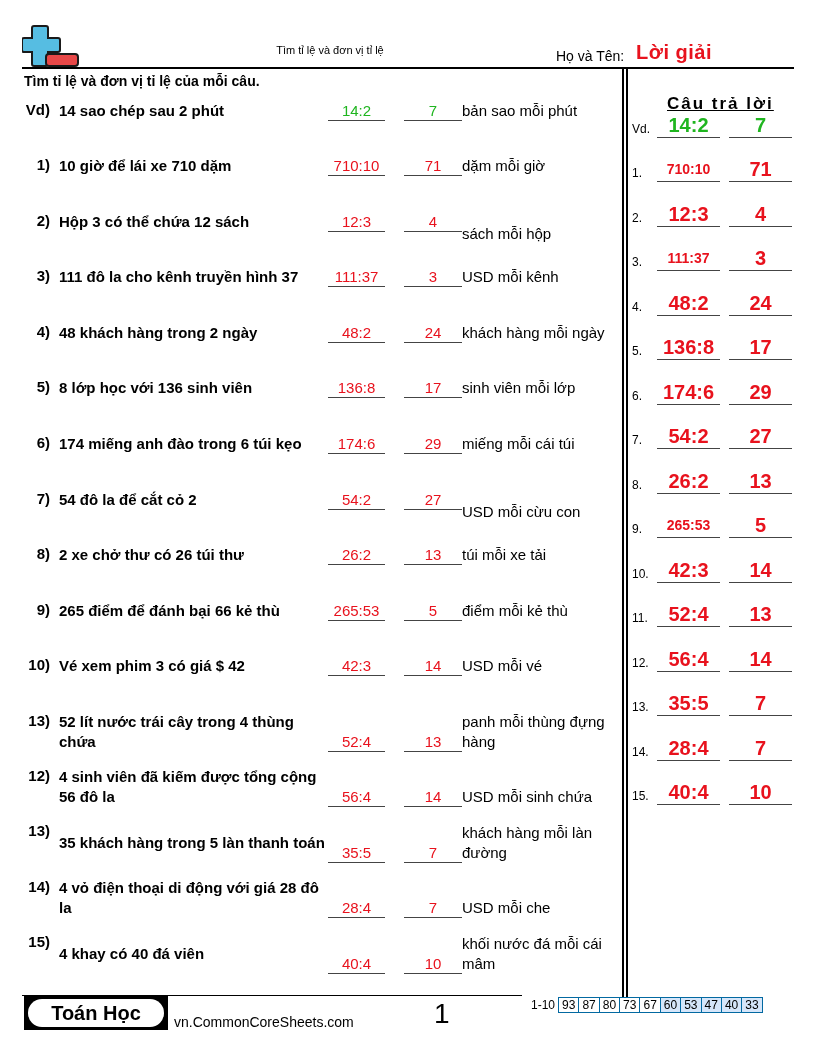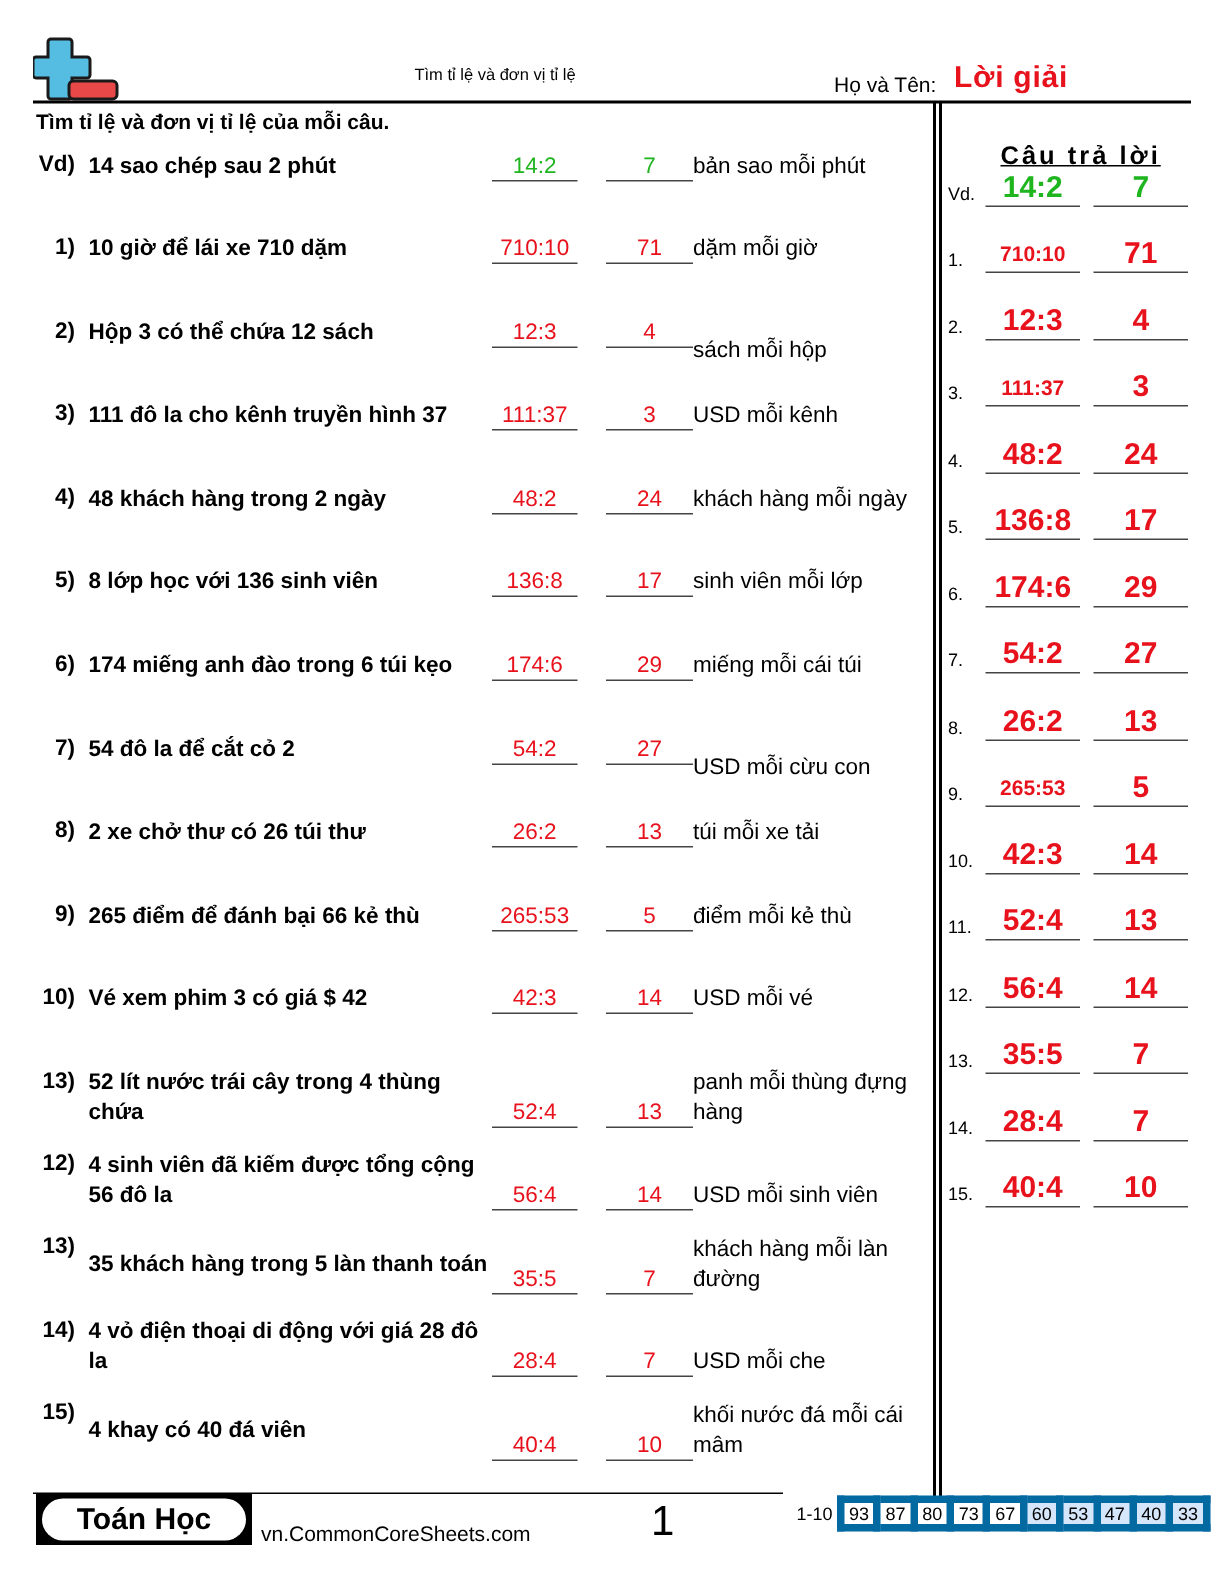--- a/index.html
+++ b/index.html
@@ -28,21 +28,21 @@
   .a .ab1.small { font-size: 14px; }
   .a .ab2 { position: absolute; left: 97px; width: 63px; border-bottom: 1px solid #444; text-align: center; color: #e8121d; font-weight: bold; font-size: 20px; height: 26px; line-height: 26px; }
   .a.example .ab1, .a.example .ab2 { color: #1fb51f; }
 
   .footer-line { position: absolute; left: 22px; top: 995px; width: 500px; height: 1px; background: #000; }
   .brand-box { position: absolute; left: 24px; top: 996px; width: 144px; height: 34px; background: #000; }
   .brand-pill { position: absolute; left: 28px; top: 999px; width: 136px; height: 28px; background: #fff; border-radius: 14px; text-align: center; font-weight: bold; font-size: 20px; line-height: 28px; }
   .site { position: absolute; left: 174px; top: 1014px; font-size: 14px; }
   .page-num { position: absolute; left: 434px; top: 998px; font-size: 28px; }
   .score-table { position: absolute; left: 528px; top: 997px; border-collapse: collapse; font-size: 12px; }
-  .score-table td { border: 5px solid #0369a1; padding: 0 3px; height: 15px; line-height: 14px; text-align: center; }
+  .score-table td { border: 1px solid #0369a1; padding: 0 3px; height: 15px; line-height: 14px; text-align: center; }
   .score-table td.lbl { border: none; text-align: right; padding-right: 3px; }
   .score-table td.blue { background: #d6e6fa; }
   .score-table td.empty { border: none; }
 </style>
 </head>
 <body>
 
 <div class="logo">
   <svg width="58" height="44" viewBox="0 0 58 44">
     <path d="M12 2 h12 a2 2 0 0 1 2 2 v10 h10 a2 2 0 0 1 2 2 v10 a2 2 0 0 1 -2 2 h-10 v12 a2 2 0 0 1 -2 2 h-12 a2 2 0 0 1 -2 -2 v-12 h-8 a2 2 0 0 1 -2 -2 v-10 a2 2 0 0 1 2 -2 h8 v-10 a2 2 0 0 1 2 -2z" fill="#56bde2" stroke="#1a1a1a" stroke-width="2"></path>
@@ -152,21 +152,21 @@
   <span class="blank1" style="top:20px">52:4</span>
   <span class="blank2" style="top:20px">13</span>
   <span class="unit" style="top:0">panh mỗi thùng đựng hàng</span>
 </div>
 
 <div class="q" style="top:767px;">
   <span class="num">12)</span>
   <span class="text" style="top:0">4 sinh viên đã kiếm được tổng cộng 56 đô la</span>
   <span class="blank1" style="top:20px">56:4</span>
   <span class="blank2" style="top:20px">14</span>
-  <span class="unit" style="top:20px">USD mỗi sinh viên</span>
+  <span class="unit" style="top:20px">USD mỗi sinh chứa</span>
 </div>
 
 <div class="q" style="top:823px;">
   <span class="num" style="top:-1px">13)</span>
   <span class="text" style="top:10px">35 khách hàng trong 5 làn thanh toán</span>
   <span class="blank1" style="top:20px">35:5</span>
   <span class="blank2" style="top:20px">7</span>
   <span class="unit" style="top:0">khách hàng mỗi làn đường</span>
 </div>
 

